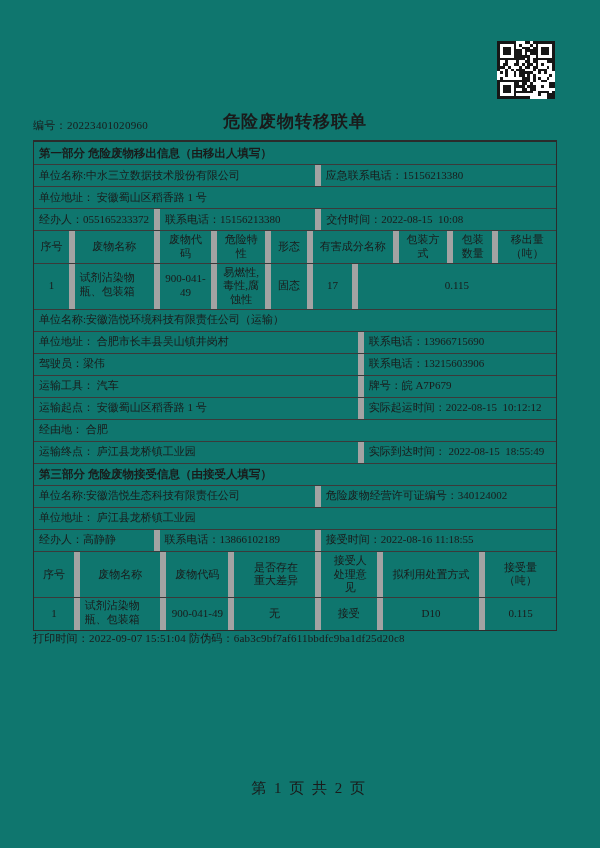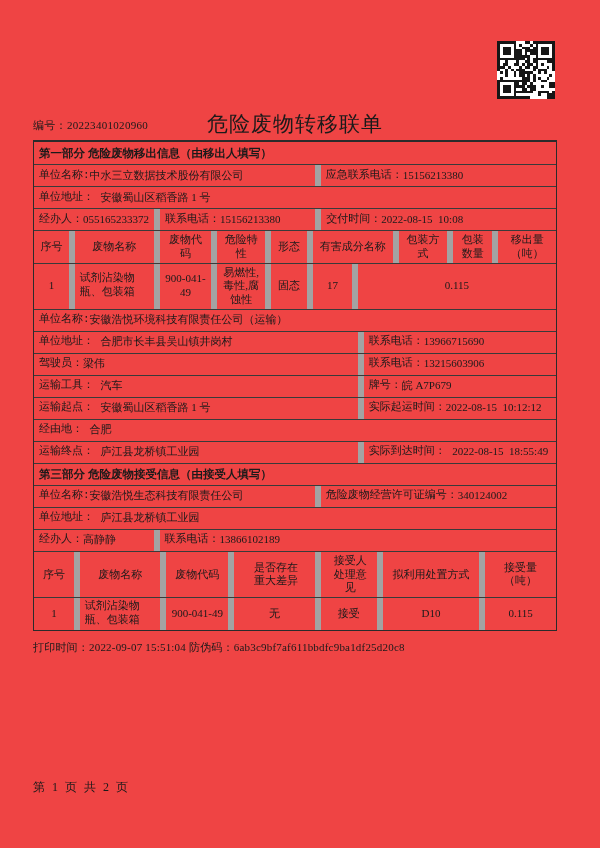--- a/index.html
+++ b/index.html
@@ -1,45 +1,45 @@
 <!DOCTYPE html>
 <html><head>
 <meta charset="utf-8">
 <style>
   * { margin:0; padding:0; box-sizing:border-box; }
   html,body { width:600px; height:848px; background:#ffffff; }
   body { font-family:"Liberation Serif","DejaVu Serif",serif; color:#1a1a1a; position:relative; overflow:hidden; }
-  .page { position:absolute; left:0; top:0; width:600px; height:848px; background:#ef4444; }
+  .page { position:absolute; left:0; top:0; width:600px; height:848px; background:#0f766e; }
   .doc { position:absolute; left:33px; top:0; width:524px; }
 
   .qr { position:absolute; left:497px; top:41px; width:58px; height:58px; }
 
   .headline { position:relative; height:26px; margin-top:110px; }
   .headline .num { position:absolute; left:0; bottom:3px; font-size:11px; letter-spacing:0.3px; }
-  .headline .title { text-align:center; font-size:21px; font-weight:normal; letter-spacing:1px; }
+  .headline .title { text-align:center; font-size:17px; font-weight:bold; letter-spacing:1px; }
 
   .grid { border:1px solid #2b2b2b; border-top:2px solid #2b2b2b; margin-top:4px; }
   .row { display:flex; align-items:stretch; min-height:22px; }
   .row + .row { border-top:1px solid #3a3a3a; }
   .cell { display:flex; align-items:center; padding:2px 5px; font-size:11px; line-height:1.25; }
   .cell + .cell { border-left:6px solid #a3a3a3; }
   .sec .cell { font-weight:bold; font-size:11.5px; }
-  .lb { white-space:pre;font-family:Liberation Mono, monospace; }
+  .lb { white-space:pre; }
   .vl { white-space:pre; }
 
   .tc { justify-content:center; text-align:center; }
   .tl { justify-content:flex-start; text-align:left;font-family:Liberation Mono, monospace; }
   .pre { white-space:pre-line;padding-left:8px; }
   .thead { min-height:21px; }
   .thead2 { min-height:28px; }
   .tdata { min-height:34px; }
   .tdata2 { min-height:31px; }
 
-  .printline { margin-top:9px; font-size:11px; letter-spacing:0.2px; }
-  .pagefooter { position:absolute; left:33px; top:779px; width:524px; font-size:12px; letter-spacing:2px; }
+  .printline { font-size:11px; letter-spacing:0.2px; }
+  .pagefooter { position:absolute; left:47px; top:779px; width:524px; text-align:center; font-size:15px; letter-spacing:2px; }
 </style>
 </head>
 <body>
 
 <div class="page">
 
   <svg class="qr" id="qr-svg" viewBox="0 0 21 21" shape-rendering="crispEdges">
       <rect x="0" y="0" width="21" height="21" fill="#ffffff"></rect>
       <rect x="0" y="0" width="1" height="1" fill="#161616"></rect>
       <rect x="1" y="0" width="1" height="1" fill="#161616"></rect>
@@ -451,20 +451,24 @@
 
       <div class="row">
         <div class="cell" style="flex:0 0 22.9%">
           <span class="lb">经办人：</span>
             <span class="vl">高静静</span>
         </div>
         <div class="cell" style="flex:0 0 30.9%">
           <span class="lb">联系电话：</span>
             <span class="vl">13866102189</span>
         </div>
+        <div class="cell" style="flex:1">
+          <span class="lb">接受时间：</span>
+            <span class="vl">2022-08-16 11:18:55</span>
+        </div>
       </div>
 
       <div class="row thead2">
         <div class="cell tc" style="flex:0 0 7.63%">序号</div>
         <div class="cell tc" style="flex:0 0 16.60%">废物名称</div>
         <div class="cell tc" style="flex:0 0 12.98%">废物代码</div>
         <div class="cell tc pre" style="flex:0 0 16.60%">是否存在
 重大差异</div>
         <div class="cell tc pre" style="flex:0 0 11.83%">接受人
 处理意见</div>

